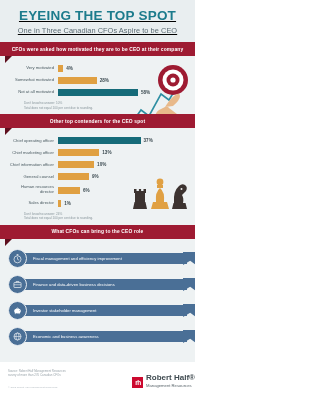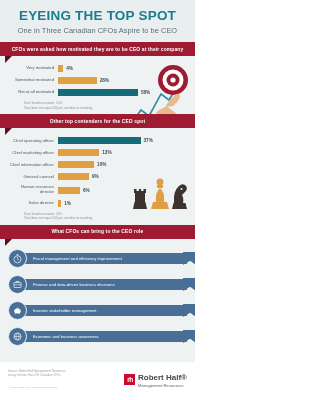--- a/index.html
+++ b/index.html
@@ -9,20 +9,21 @@
     background: #ffffff;
     overflow: hidden;
   }
   .page { position: relative; width: 195px; height: 400px; background: #ffffff; }
 
   
   .header {
     background: #e9eef0;
     padding: 9px 8px 7px;
     text-align: center;
+    text-decoration: underline;
   }
   .title {
     color: #1c7b8c;
     font-size: 13.5px;
     font-weight: bold;
     letter-spacing: 0.2px;
     line-height: 1.05;
   }
   .subtitle {
     color: #5b6b73;
@@ -170,23 +171,23 @@
     color: #9aa4aa;
     line-height: 1.55;
   }
   .copyright {
     font-size: 2.5px;
     color: #b3bbc0;
     margin-top: 8px;
   }
   .logo {
     position: absolute;
-    right: 8px; top: 12px;
-    display: flex;
-    align-items: flex-start;
+    right: 0; top: 12px;
+    display: flex;
+    align-items: flex-end;
     margin-left: 44px;
   }
   .logo-mark {
     width: 11px; height: 11px;
     background: #cc092f;
     color: #ffffff;
     font-size: 6.5px;
     font-weight: bold;
     display: flex;
     align-items: center;

